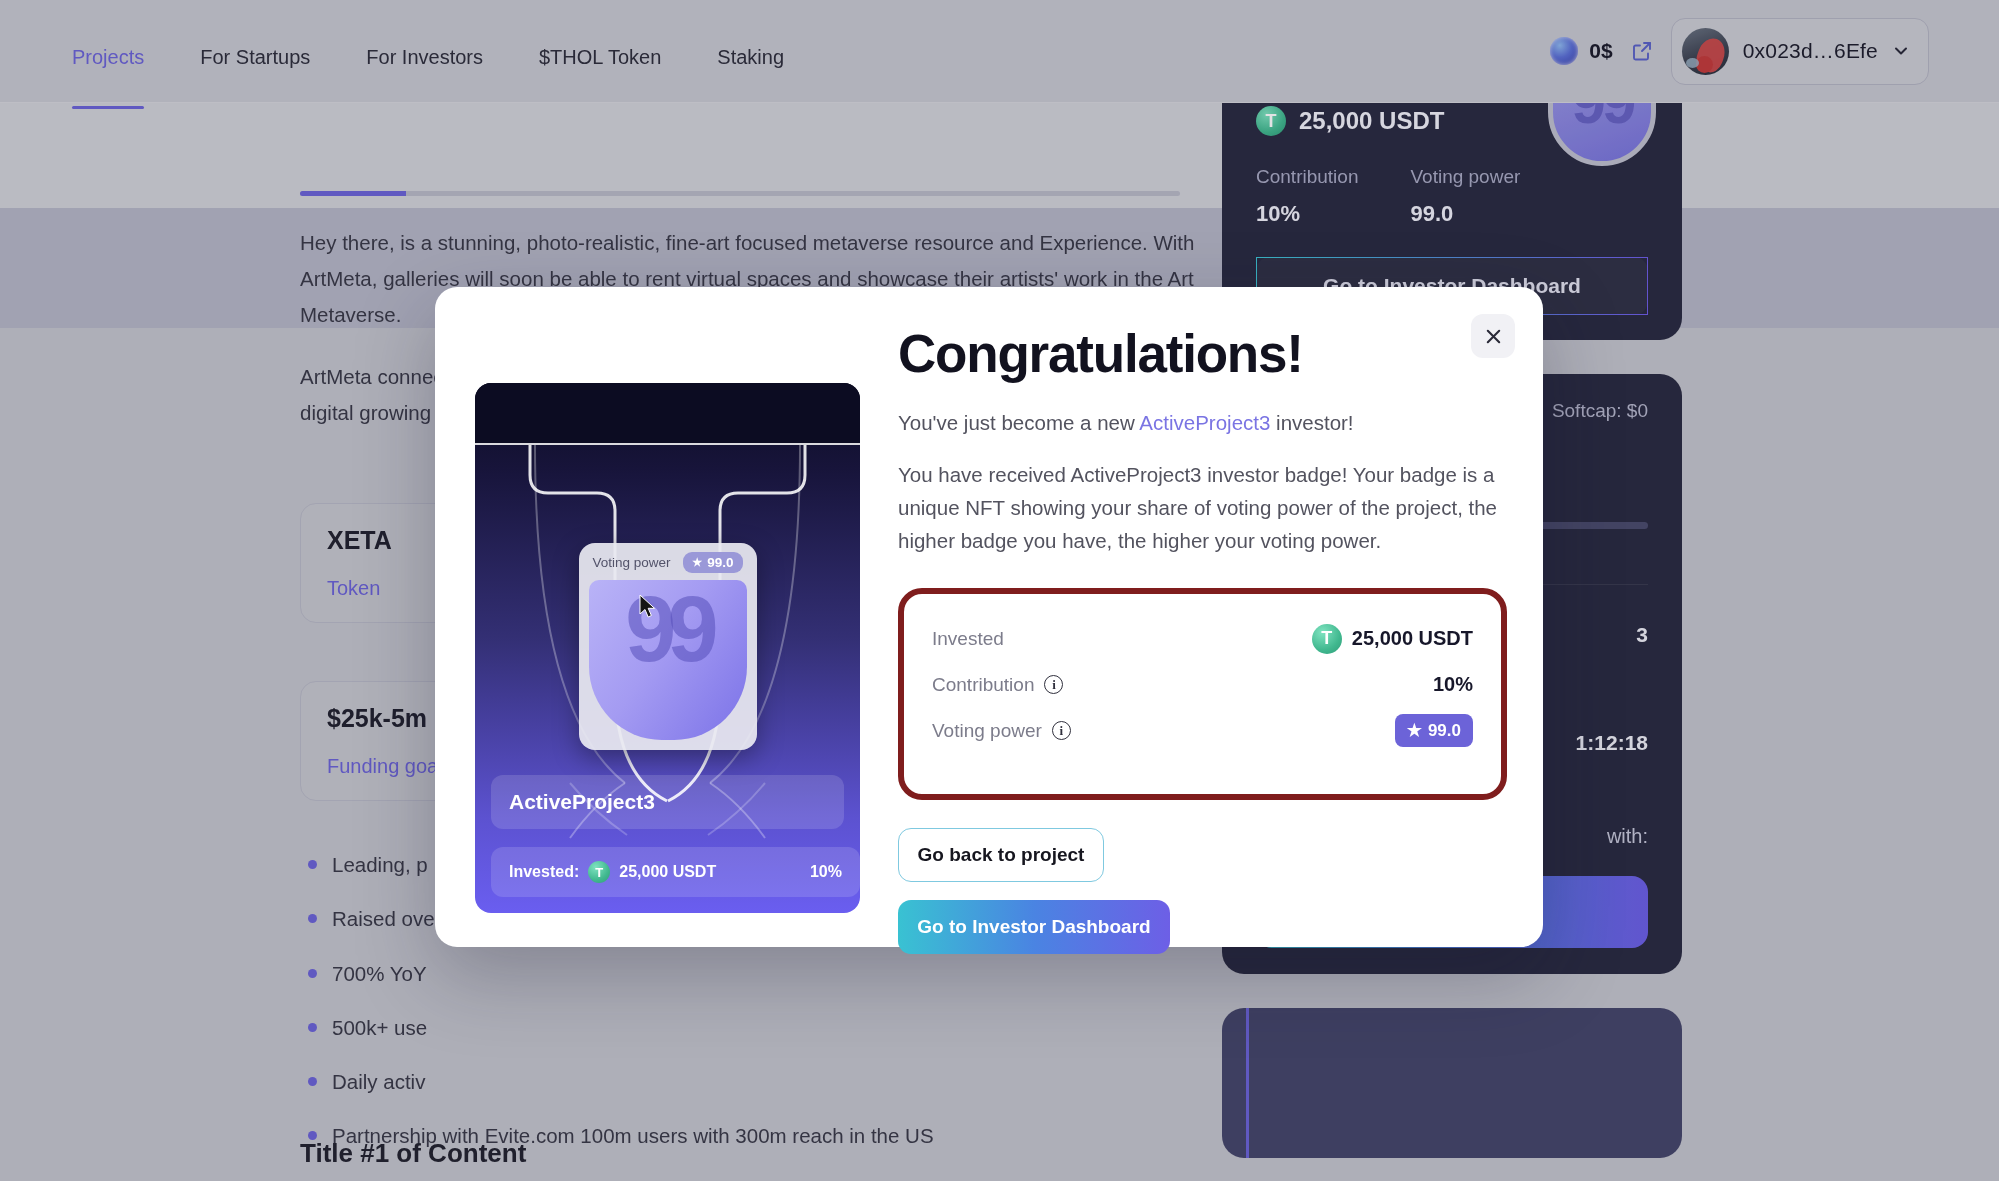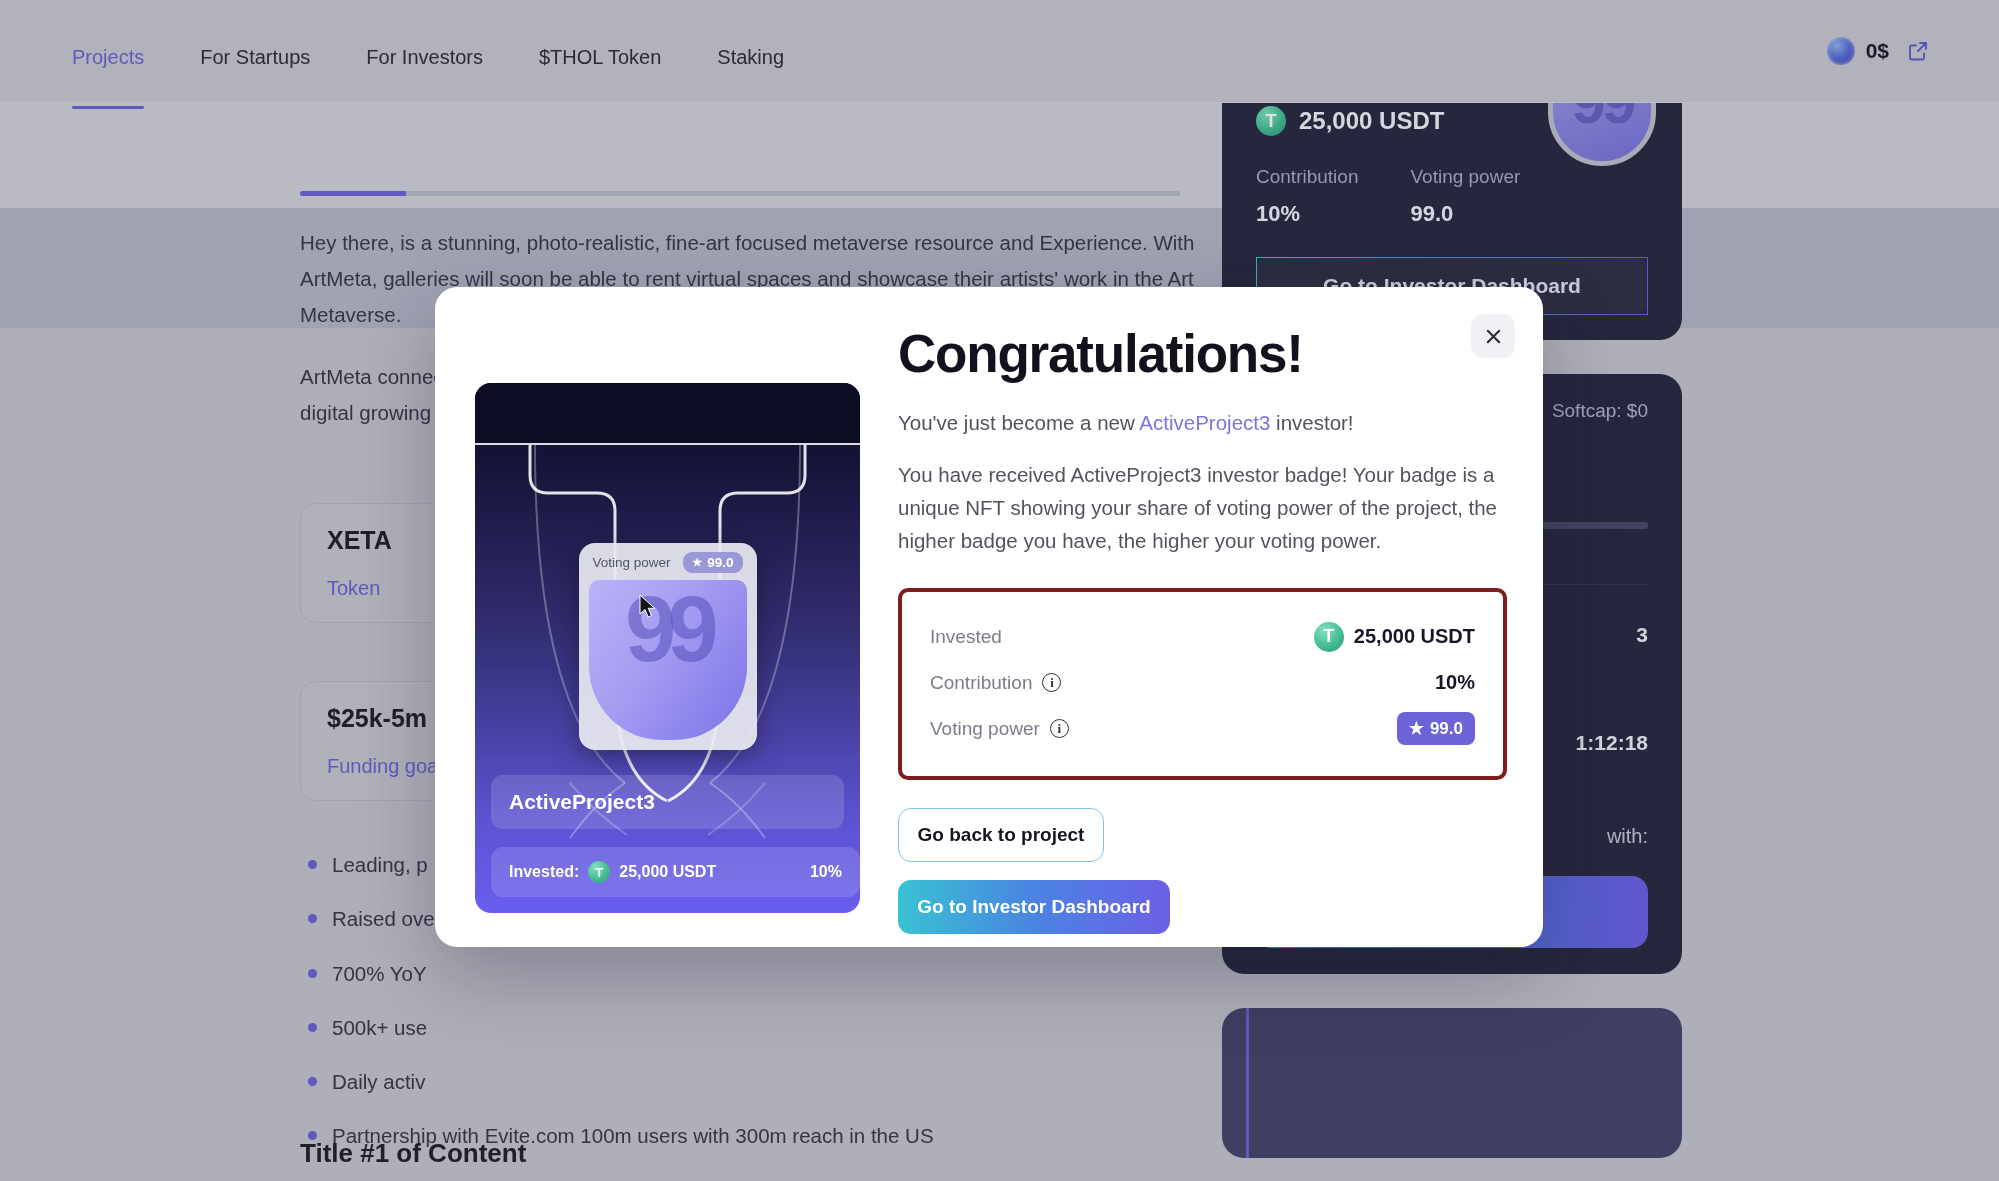--- a/index.html
+++ b/index.html
@@ -226,22 +226,22 @@
   .nft-invested .pct { margin-left: auto; }
 
   
   .m-body { position: absolute; left: 463px; top: 36px; right: 36px; }
   .m-title { font-size: 53px; font-weight: 800; color: #12121f; letter-spacing: -1.2px; }
   .m-lead { margin-top: 27px; font-size: 20.5px; color: #53535f; }
   .m-lead .lnk { color: #7a74e3; }
   .m-desc { margin-top: 23px; font-size: 20.5px; line-height: 1.62; color: #53535f; }
 
   .stats {
-    margin-top: 30px; border: 4px solid #7f1d1d; border-radius: 10px;
-    padding: 22px 28px 24px;
+    margin-top: 30px; border: 6px solid #7f1d1d; border-radius: 24px;
+    padding: 22px 28px 40px;
   }
   .stat-row { display: flex; align-items: center; height: 46px; }
   .stat-label { font-size: 19px; color: #7c7c8b; display: flex; align-items: center; gap: 10px; }
   .info-i {
     width: 19px; height: 19px; border-radius: 50%; border: 1.6px solid #30303d;
     display: inline-flex; align-items: center; justify-content: center;
     font-size: 13px; font-weight: 700; color: #30303d; font-family: "Liberation Serif", serif;
   }
   .stat-value { margin-left: auto; font-size: 20px; font-weight: 700; color: #17172a; display:flex; align-items:center; gap:10px;}
   .vp-pill-lg {
@@ -456,16 +456,29 @@
         <span class="coin-dot"></span>
         <span class="balance-val">0$</span>
       </div>
       <span class="ext-icon">
         <svg viewBox="0 0 22 22" fill="none" stroke="currentColor" stroke-width="1.9" stroke-linecap="round" stroke-linejoin="round">
           <path d="M13 3 H19 V9"></path>
             <path d="M19 3 L11 11"></path>
           <path d="M17 13.5 V18 A1.5 1.5 0 0 1 15.5 19.5 H4.5 A1.5 1.5 0 0 1 3 18 V7 A1.5 1.5 0 0 1 4.5 5.5 H9"></path>
         </svg>
       </span>
+      <div class="wallet-box">
+        <span class="avatar">
+          <i class="blob1"></i>
+            <i class="blob2"></i>
+            <i class="blob3"></i>
+        </span>
+        <span class="wallet-addr">0x023d…6Efe</span>
+        <span class="chev">
+          <svg viewBox="0 0 18 18" fill="none" stroke="currentColor" stroke-width="2" stroke-linecap="round" stroke-linejoin="round">
+            <path d="M4 6.5 L9 11.5 L14 6.5"></path>
+          </svg>
+        </span>
+      </div>
     </div>
   </div>
 
 </div>
 
 </body></html>

